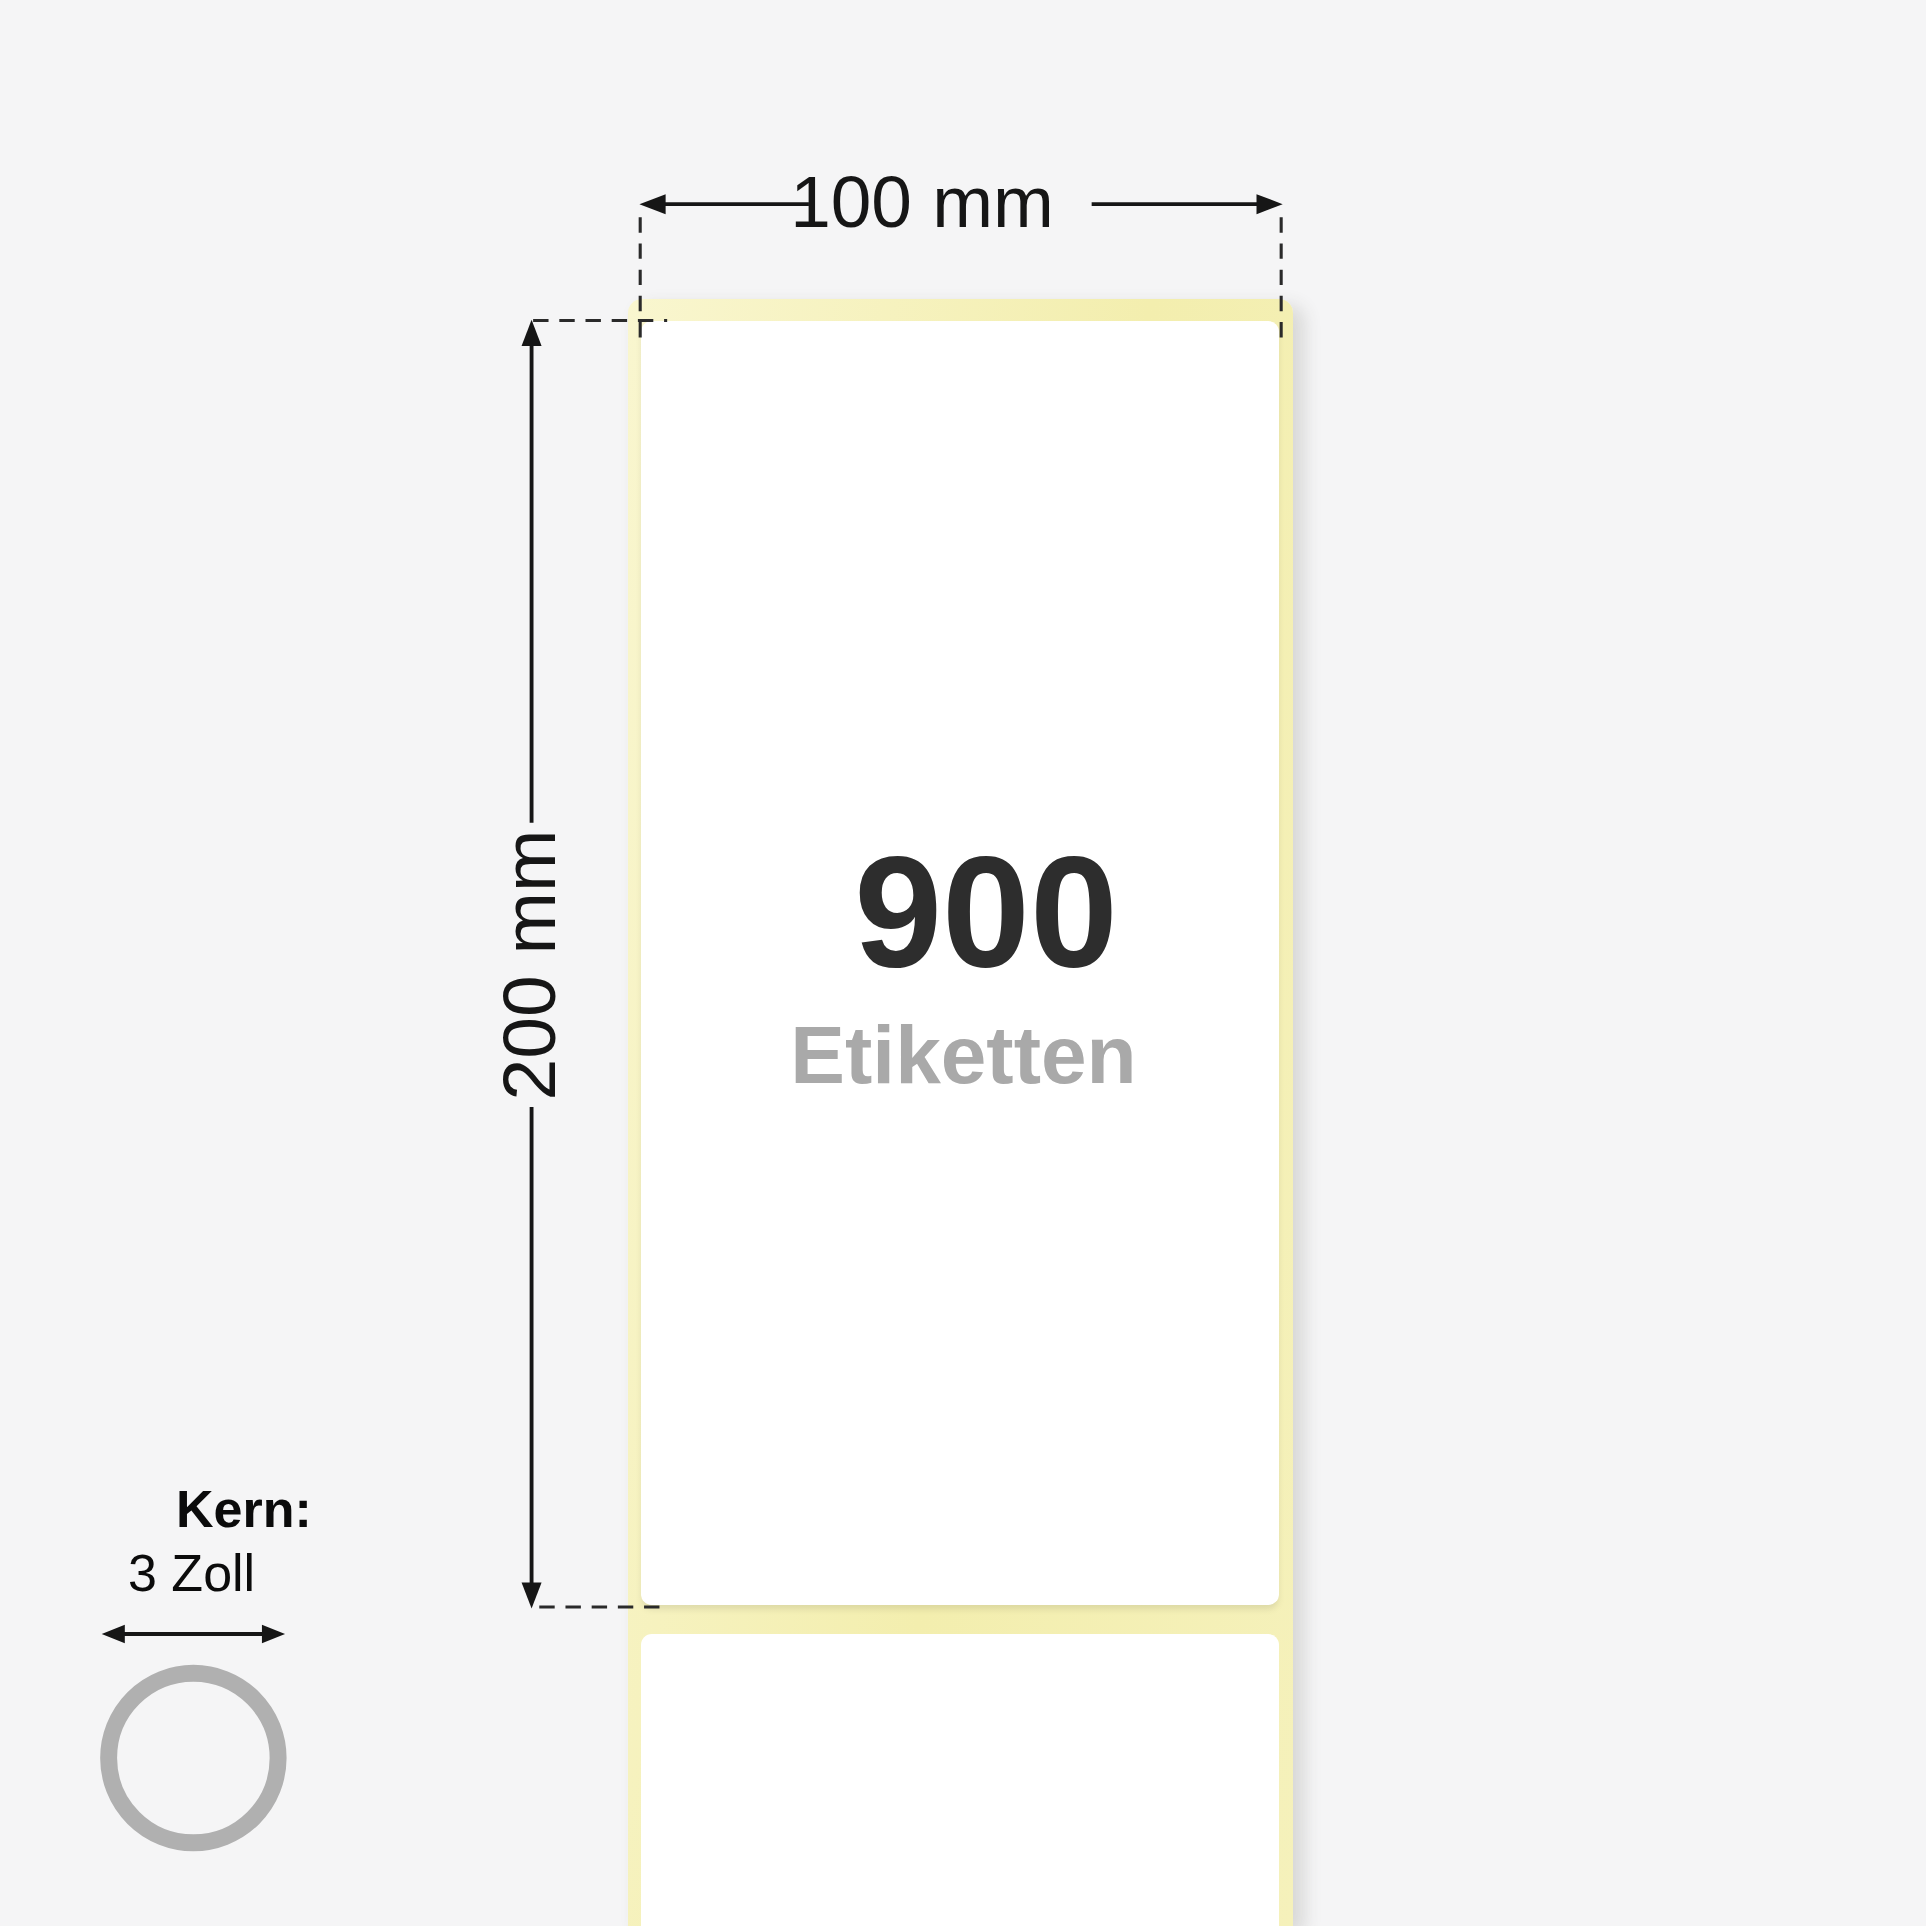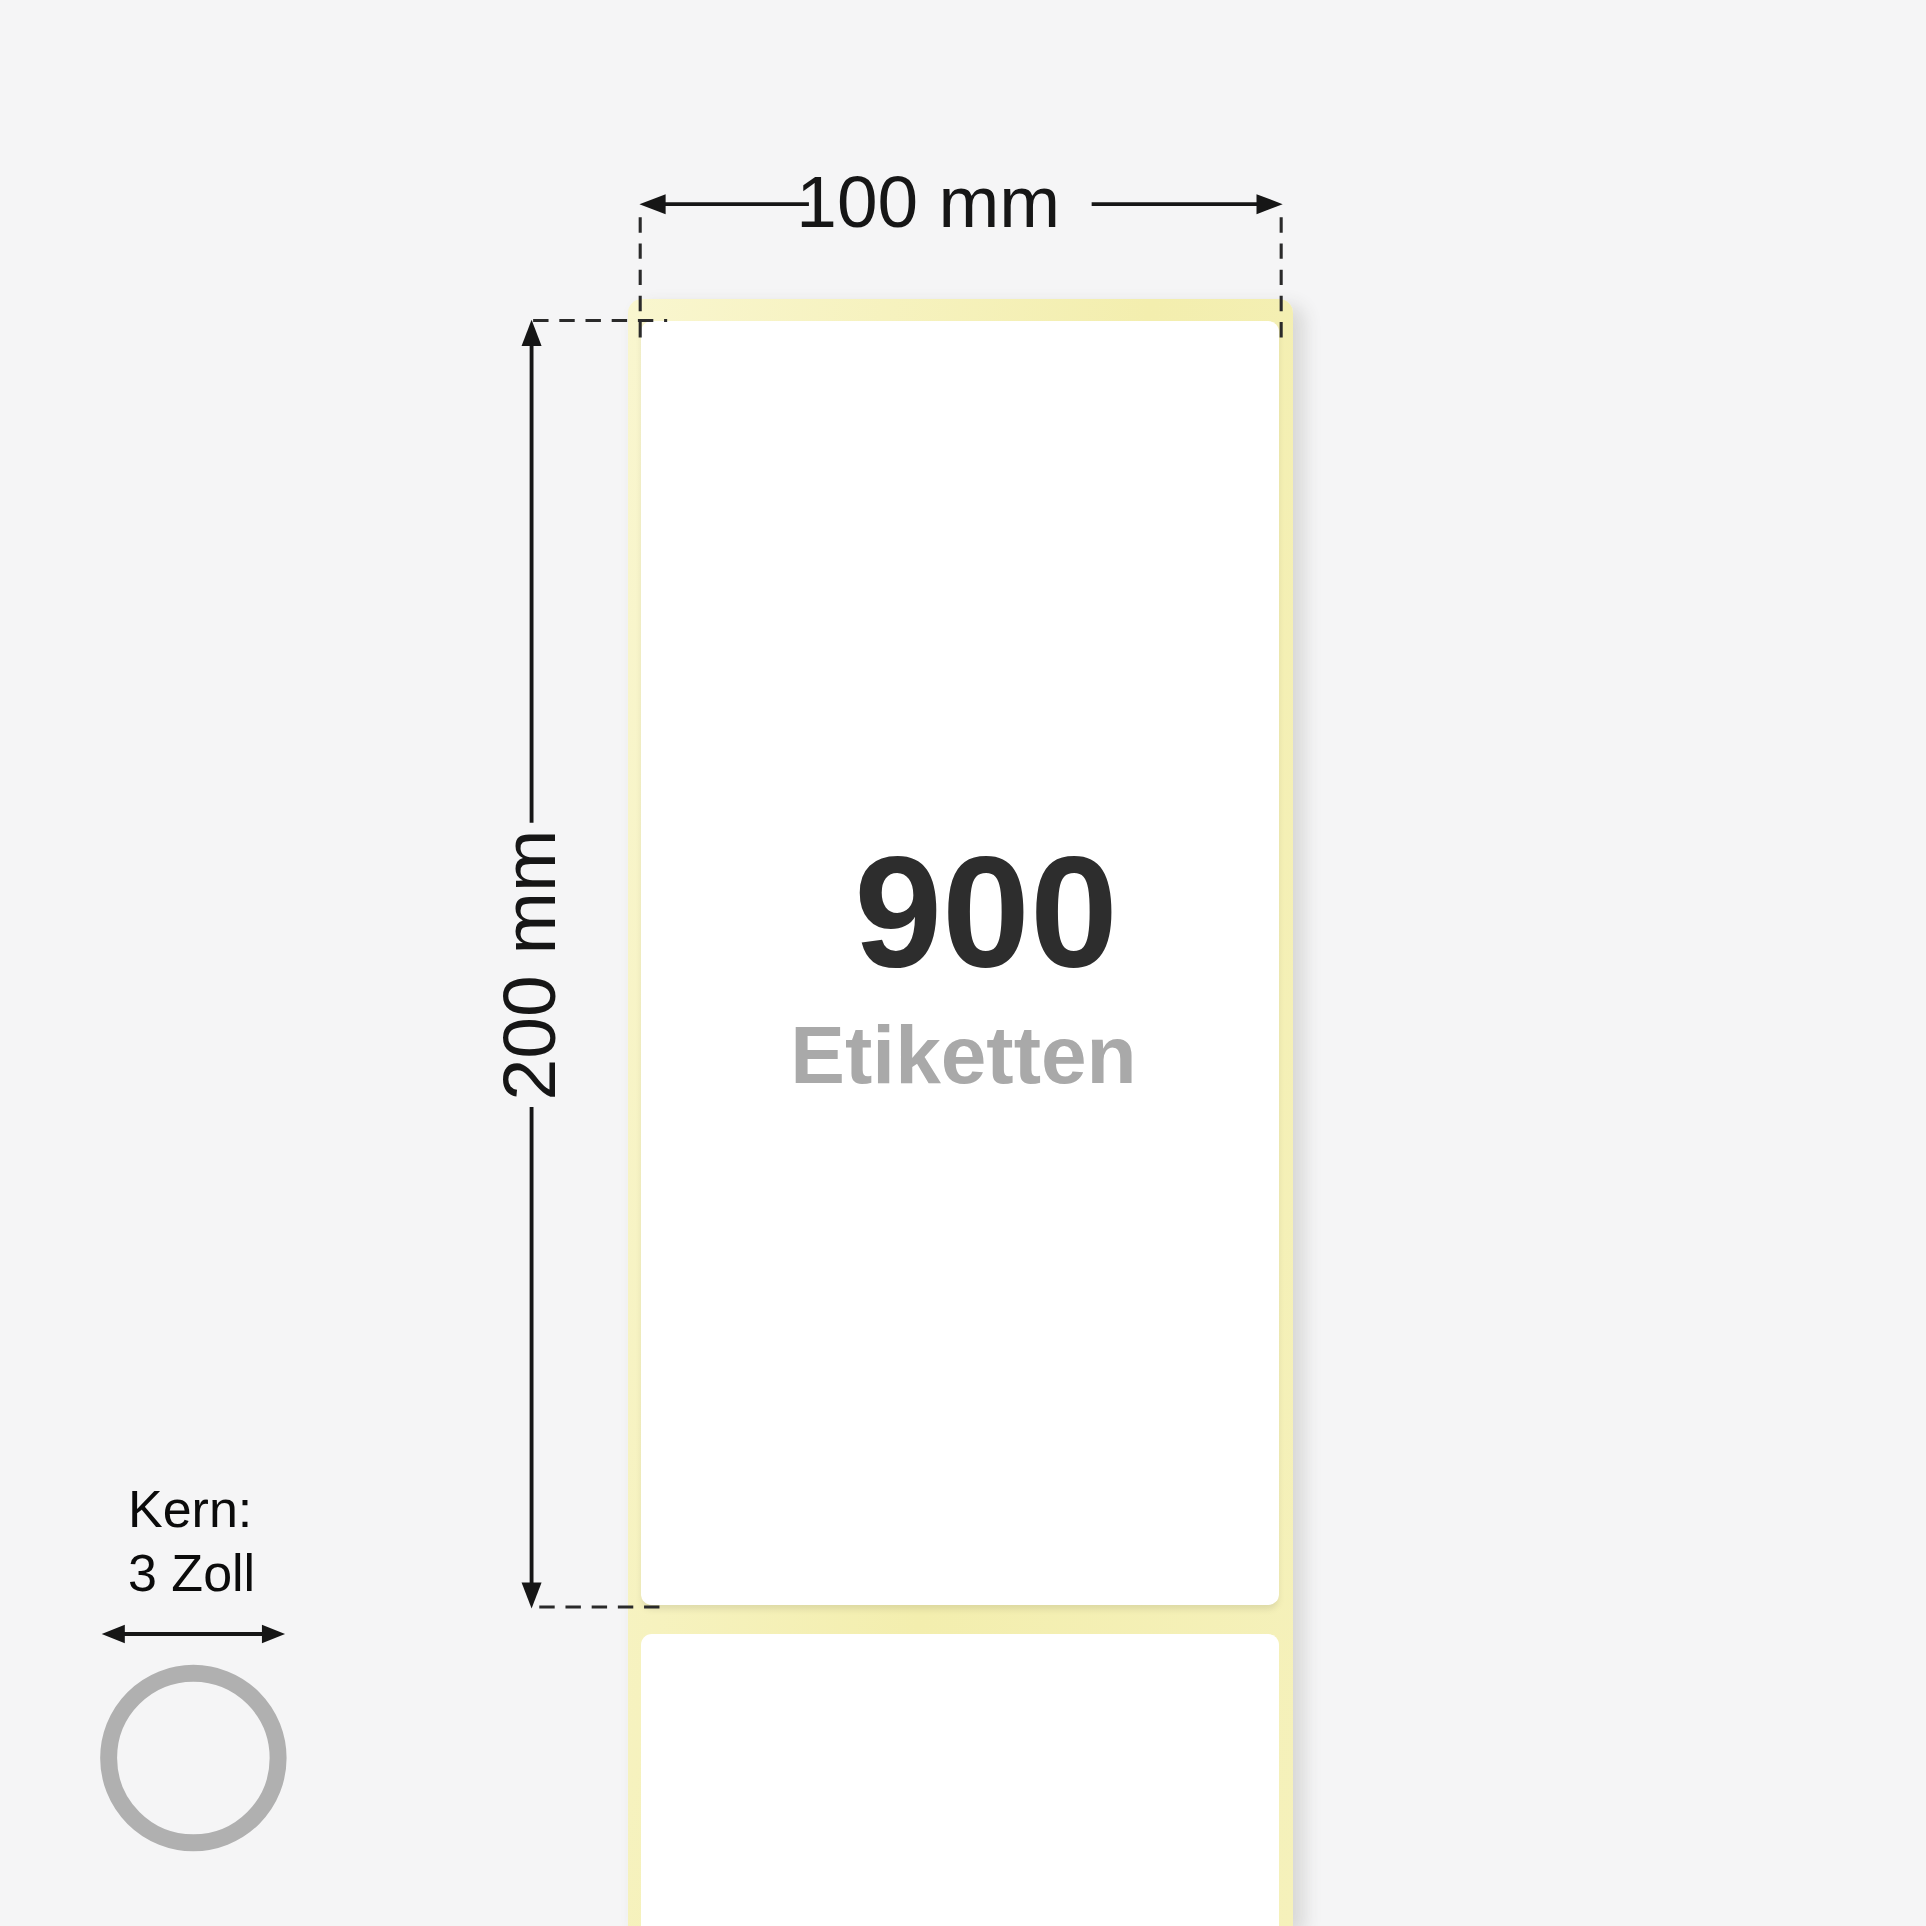--- a/index.html
+++ b/index.html
@@ -55,36 +55,36 @@
     font-size:158px;font-weight:700;color:var(--count_text);
   }
   .count-unit{
     position:absolute;left:641px;top:1004px;width:638px;height:102px;
     line-height:102px;text-align:center;
     font-size:82px;font-weight:700;color:var(--unit_text);padding-left:7px;
   }
 
   
   .dim-width-text{
-    position:absolute;left:752px;top:164px;width:308px;height:75px;
-    line-height:75px;text-align:right;
+    position:absolute;left:768px;top:164px;width:308px;height:75px;
+    line-height:75px;text-align:center;
     font-size:73px;color:var(--dimension);white-space:nowrap;
   }
   .dim-height-text{
     position:absolute;left:529px;top:965px;
     transform:translate(-50%,-50%) rotate(-90deg);
     font-size:75px;color:var(--dimension);white-space:nowrap;
   }
 
   
   .core-text{
     position:absolute;left:128px;top:1477px;
     font-size:52px;line-height:64px;color:#0b0b0b;
   }
-  .core-title{font-weight:400;}
+  .core-title{font-weight:700;margin-left:48px;}
   .core-size{font-weight:400;}
 
   
   svg.overlay{position:absolute;left:0;top:0;width:1926px;height:1926px;}
   .dim-stroke{stroke:var(--dimension);stroke-width:5;fill:none;}
   .dim-fill{fill:var(--dimension);stroke:none;}
   .dash-stroke{stroke:#2a2a2a;stroke-width:4;fill:none;stroke-dasharray:20 14;}
   .ring{stroke:var(--core_ring);stroke-width:22;fill:none;}
 </style>
 </head>

